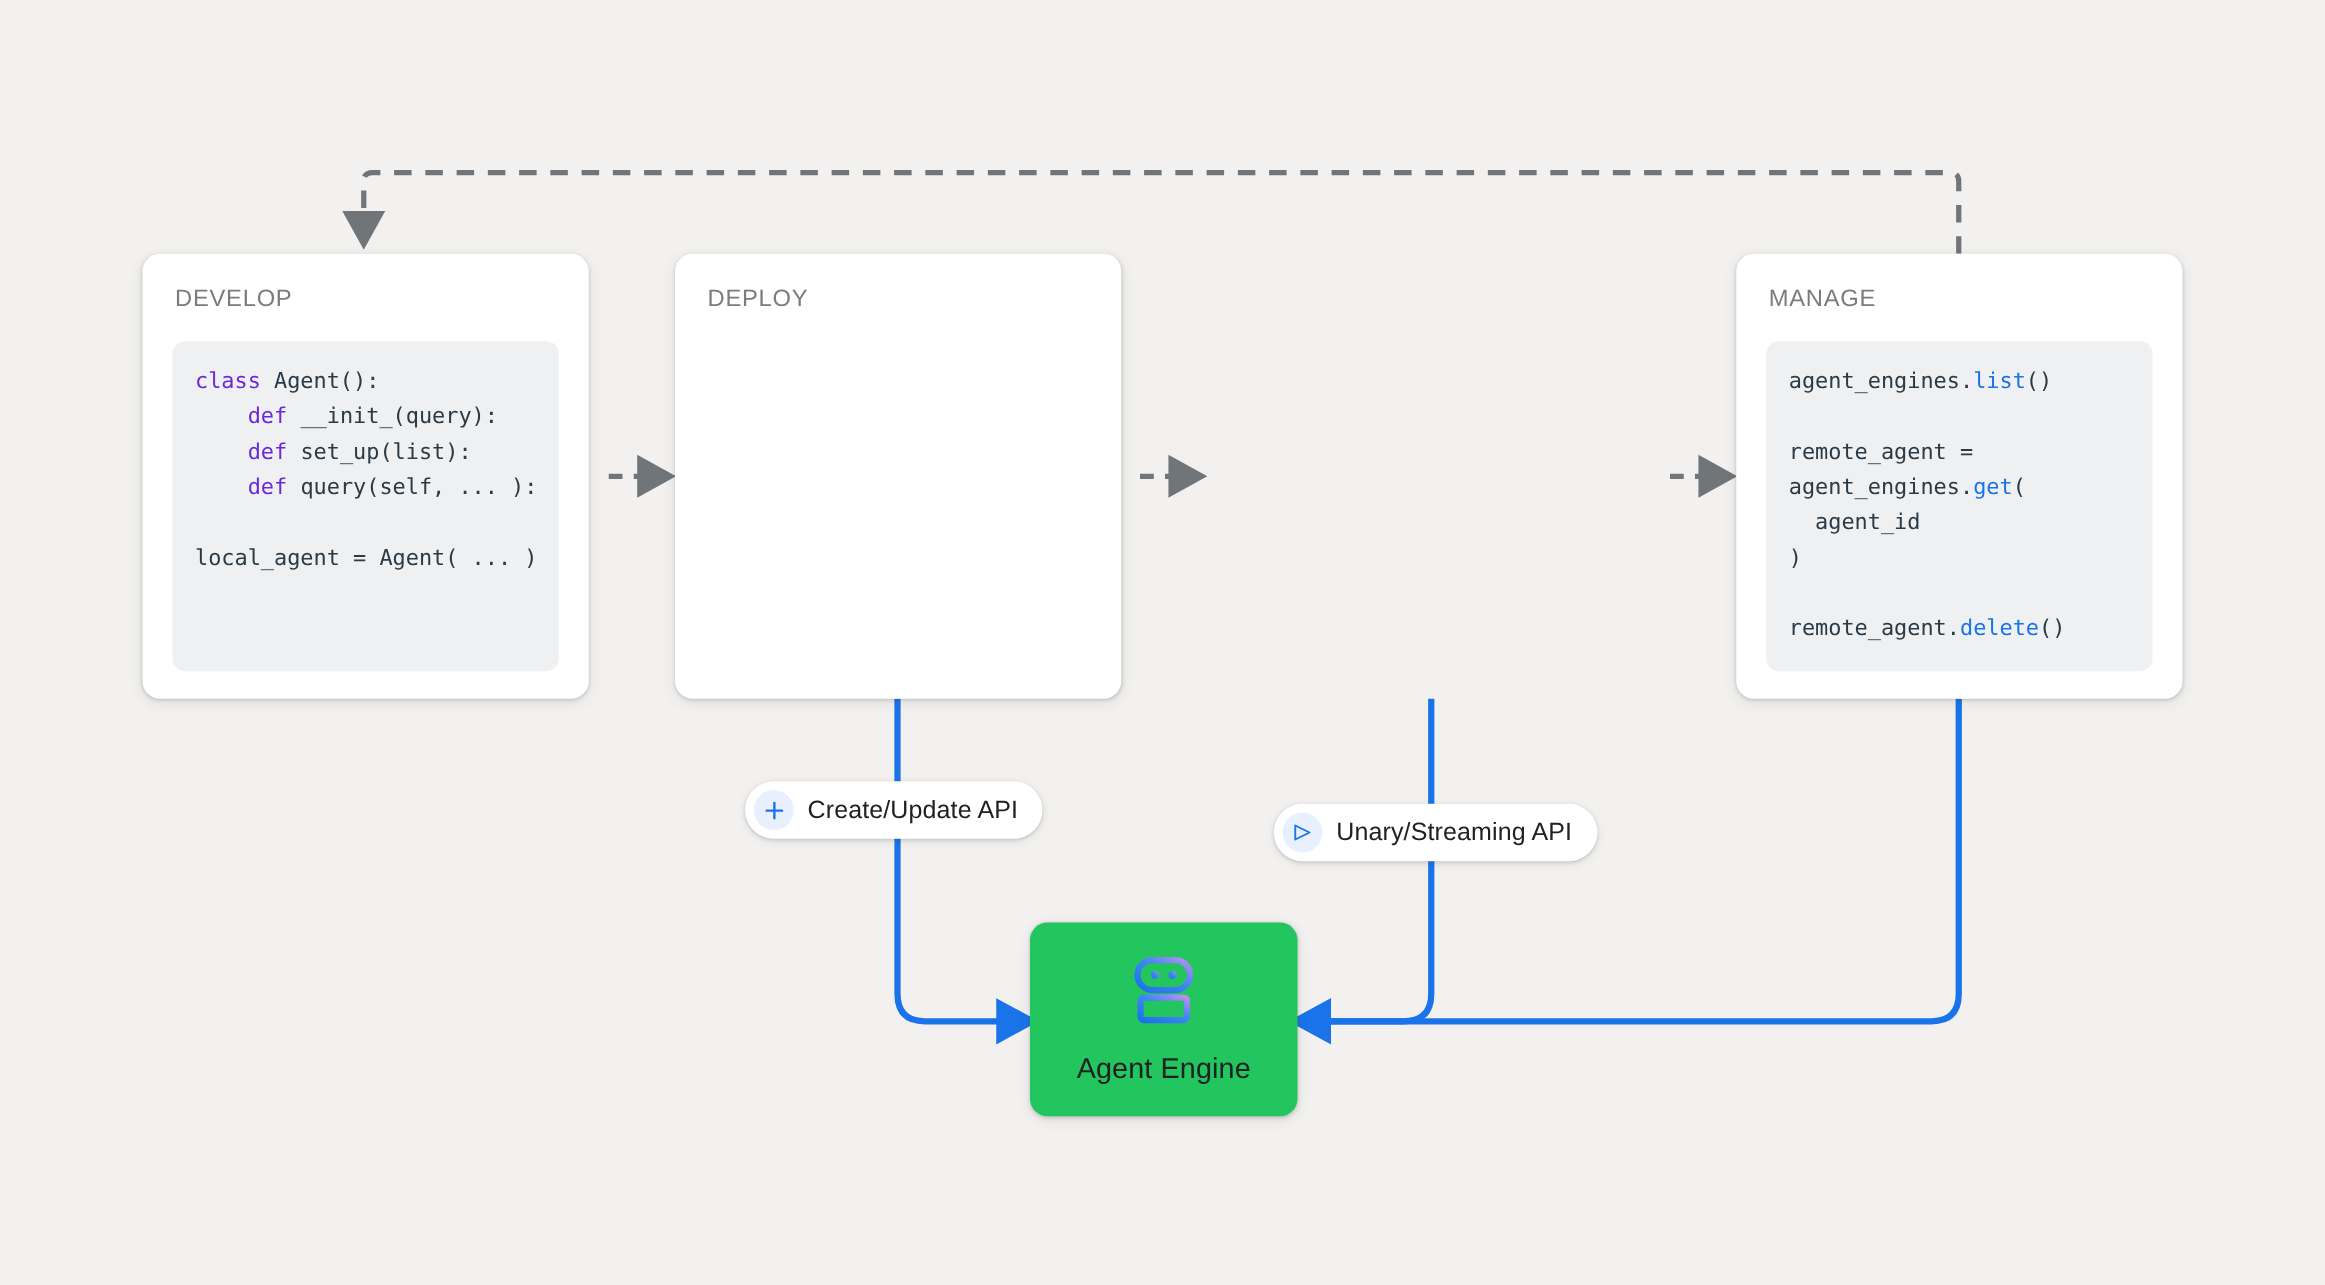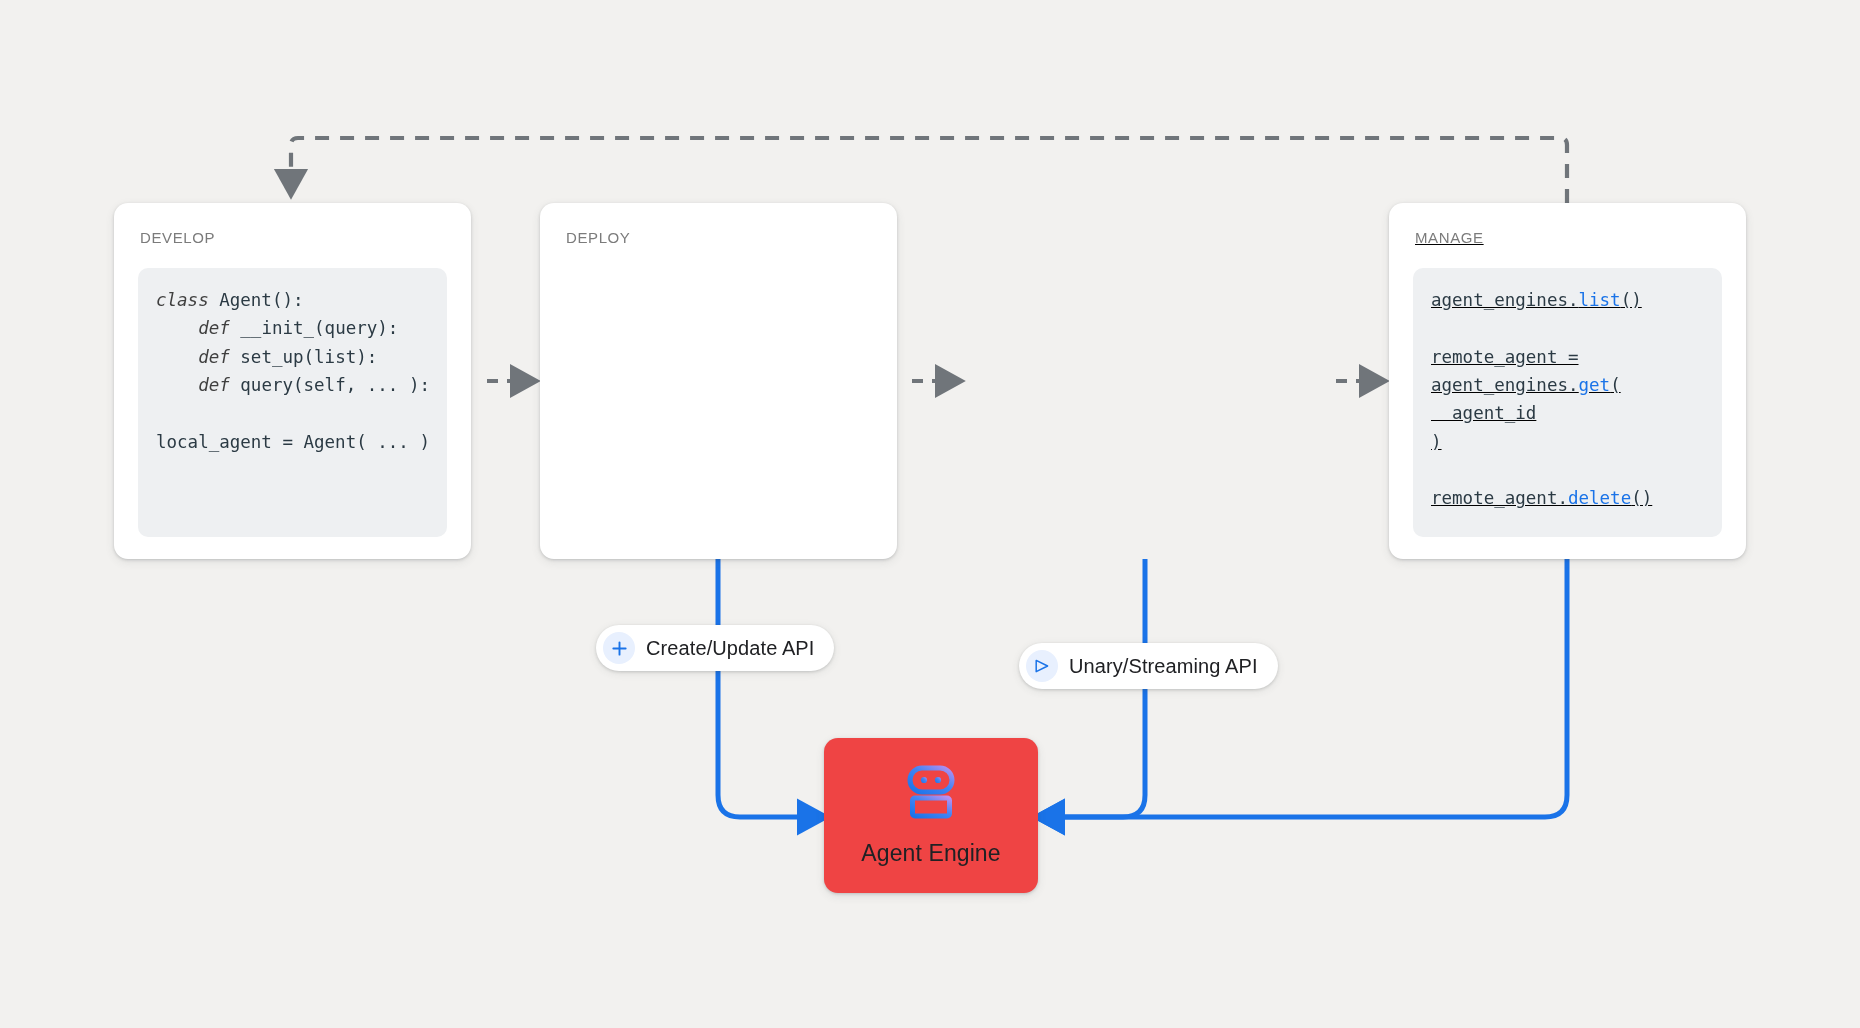--- a/index.html
+++ b/index.html
@@ -36,49 +36,49 @@
     background: #ffffff;
     border-radius: 14px;
     box-shadow: 0 1px 3px rgba(60,64,67,0.22), 0 3px 10px rgba(60,64,67,0.10);
     z-index: 4;
     box-sizing: border-box;
     padding: 26px 24px 22px 24px;
     display: flex;
     flex-direction: column;
   }
   .stage-title {
-    font-size: 15px;
+    font-size: 19px;
     letter-spacing: 0.6px;
     color: #7b7b7b;
     font-weight: 500;
     margin: 0 0 22px 2px;
     white-space: nowrap;
   }
   .code-box {
     background: #eef0f2;
     border-radius: 10px;
     flex: 1 1 auto;
     padding: 18px 16px 18px 18px;
     box-sizing: border-box;
     font-family: "DejaVu Sans Mono", "Liberation Mono", monospace;
     font-size: 17.5px;
     line-height: 1.62;
     color: #2b3a44;
     white-space: pre;
     overflow: hidden;
   }
-  .code-box .kw { color: #404040; font-style: italic; }
+  .code-box .kw { color: #6d28d9; }
   .code-box .fn { color: #1a73e8; }
   .code-box .cm { color: #9aa0a6; }
 
   
   #card-develop { left: 114px;  top: 203px;  width: 357px;  height: 356px; }
   #card-deploy  { left: 540px;  top: 203px;  width: 357px;  height: 356px; }
   #card-query   { left: 964px;  top: 203px;  width: 357px;  height: 356px; }
-  #card-manage  { left: 1389px; top: 203px;  width: 357px;  height: 356px; text-decoration: underline; }
+  #card-manage  { left: 1389px; top: 203px;  width: 357px;  height: 356px; }
 
   
   .api-pill {
     position: absolute;
     height: 46px;
     background: #ffffff;
     border-radius: 23px;
     box-shadow: 0 1px 3px rgba(60,64,67,0.20), 0 2px 8px rgba(60,64,67,0.10);
     display: flex;
     align-items: center;
@@ -107,21 +107,21 @@
   #pill-query  { left: 1019px; top: 625px; margin-top: 18px; }
   #pill-manage { left: 1448px; top: 625px; }
 
   
   #agent-engine {
     position: absolute;
     left: 824px;
     top: 738px;
     width: 214px;
     height: 155px;
-    background: #ef4444;
+    background: #22c55e;
     border-radius: 14px;
     box-shadow: 0 1px 3px rgba(60,64,67,0.22), 0 3px 10px rgba(60,64,67,0.10);
     z-index: 5;
     display: flex;
     flex-direction: column;
     align-items: center;
     justify-content: center;
   }
   #agent-engine .ae-label {
     font-size: 23px;

